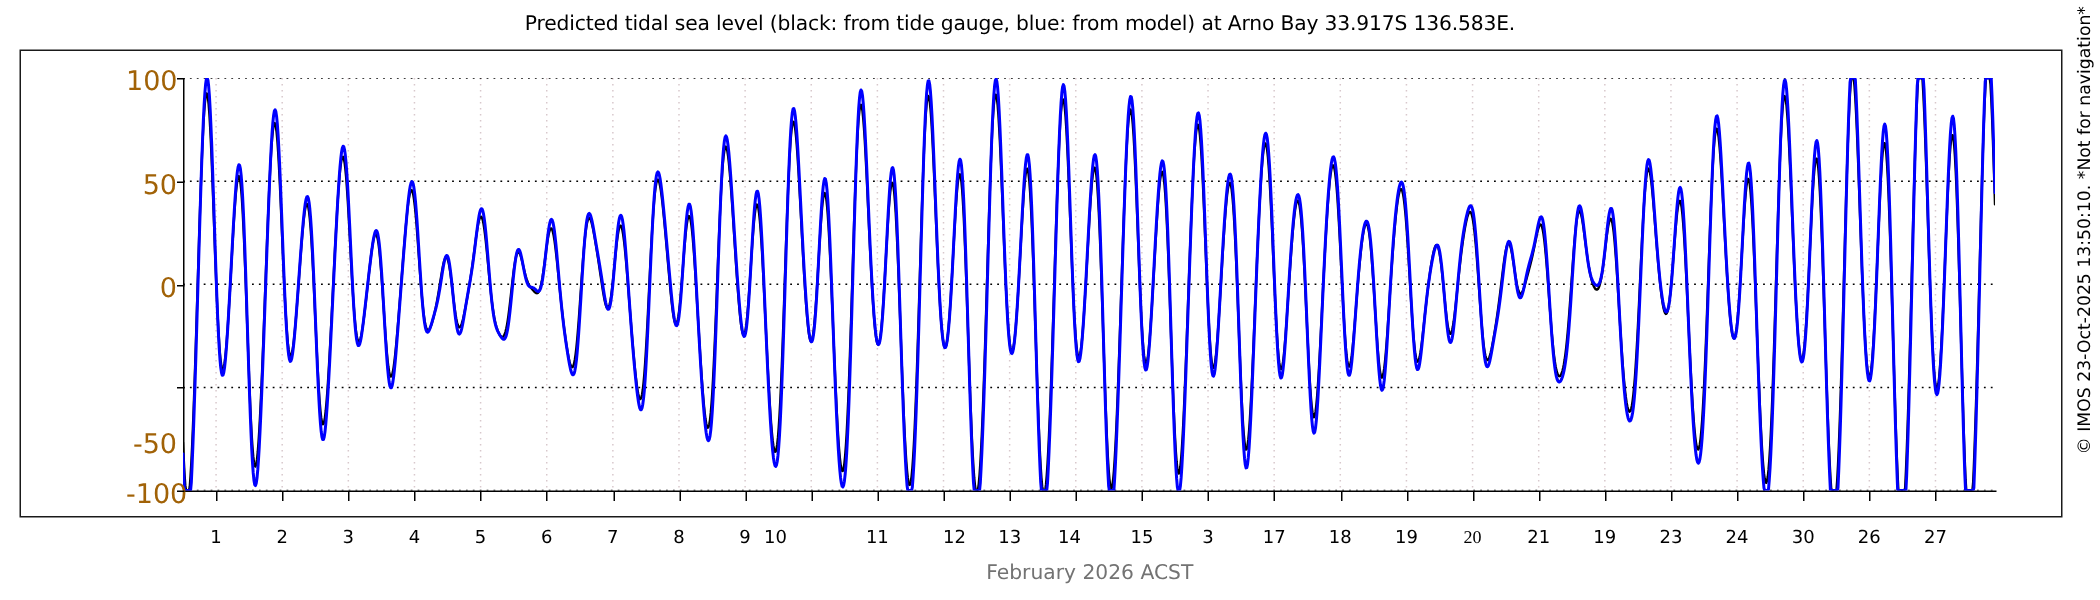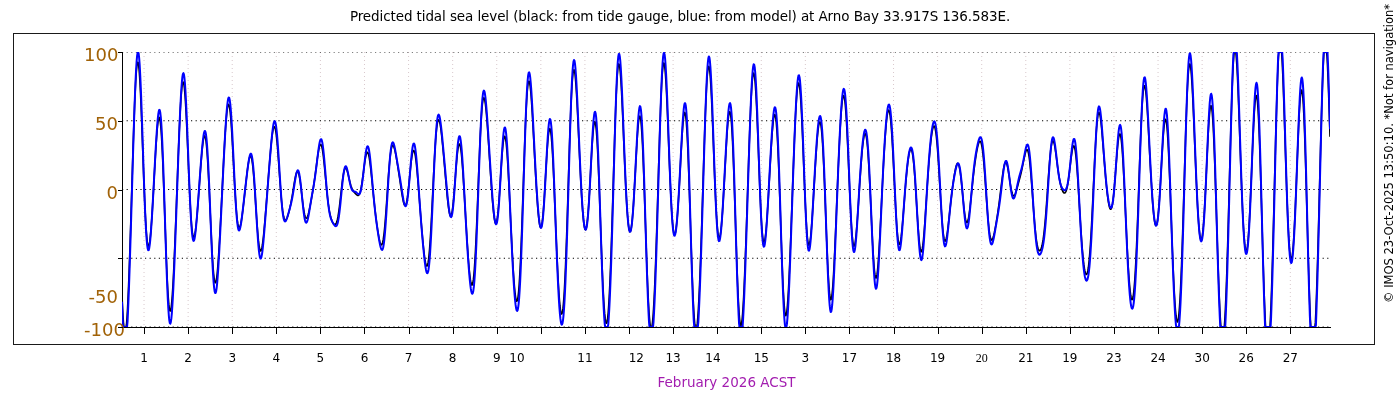--- a/index.html
+++ b/index.html
@@ -133,21 +133,21 @@
   }
 
   
   #xaxis-title {
     position: absolute;
     left: 122px;
     top: 374px;
     width: 1209px;
     text-align: center;
     font-size: 13.5px;
-    color: #a21caf;
+    color: #737373;
   }
 
   
   #credit-text {
     position: absolute;
     right: 2px;
     top: 0px;
     height: 400px;
     width: 20px;
     font-size: 11.5px;

